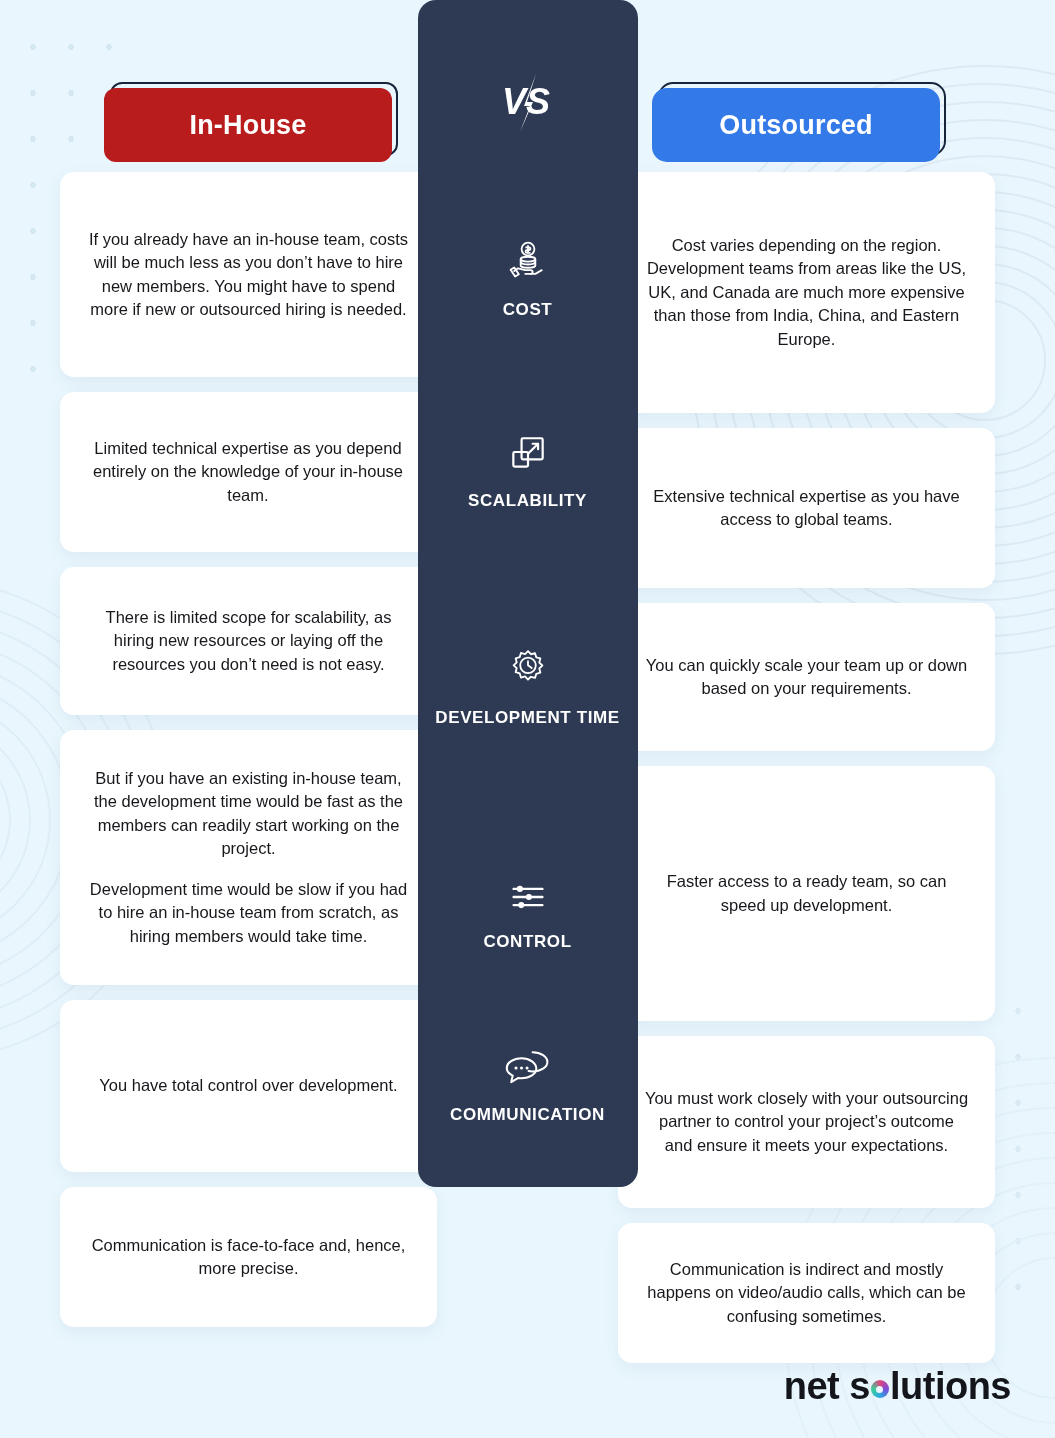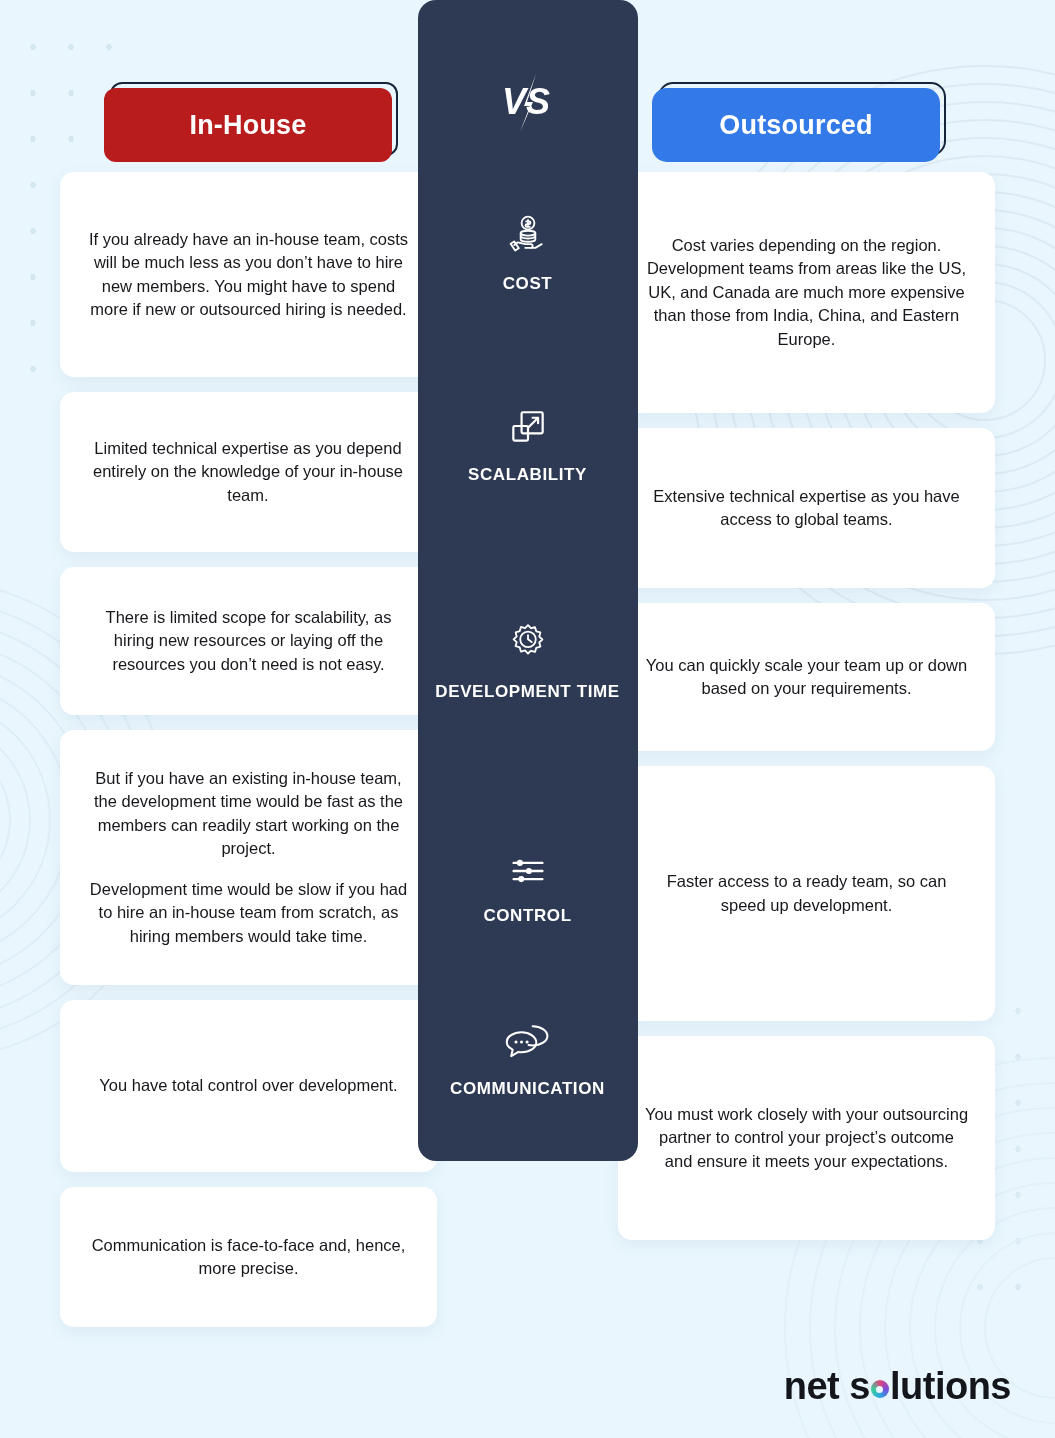--- a/index.html
+++ b/index.html
@@ -116,20 +116,21 @@
     transform: translateX(-50%);
     top: -66px;
     width: 220px;
     background: #2e3a53;
     border-radius: 18px;
     padding-top: 70px;
     padding-bottom: 22px;
     display: flex;
     flex-direction: column;
     align-items: center;
+    gap: 26px;
   }
 
   .vs-mark {
     width: 60px; height: 66px;
     display: flex; align-items: center; justify-content: center;
     margin-bottom: 8px;
   }
 
   .crit {
     display: flex;
@@ -367,23 +368,28 @@
           <div class="card" style="height: 148px;">
             <div>
               <p>You can quickly scale your team up or down based on your requirements.</p>
             </div>
           </div>
           <div class="card" style="height: 255px;">
             <div>
               <p>Faster access to a ready team, so can speed up development.</p>
             </div>
           </div>
-          <div class="card" style="height: 204px;">
+          <div class="card" style="height: 172px;">
             <div>
               <p>You must work closely with your outsourcing partner to control your project’s outcome and ensure it meets your expectations.</p>
+            </div>
+          </div>
+          <div class="card" style="height: 140px;">
+            <div>
+              <p>Communication is indirect and mostly happens on video/audio calls, which can be confusing sometimes.</p>
             </div>
           </div>
         </div>
     </div>
 
   </div>
 
   <div class="footer">
     <span class="logo-text">
       <span>net s</span>

